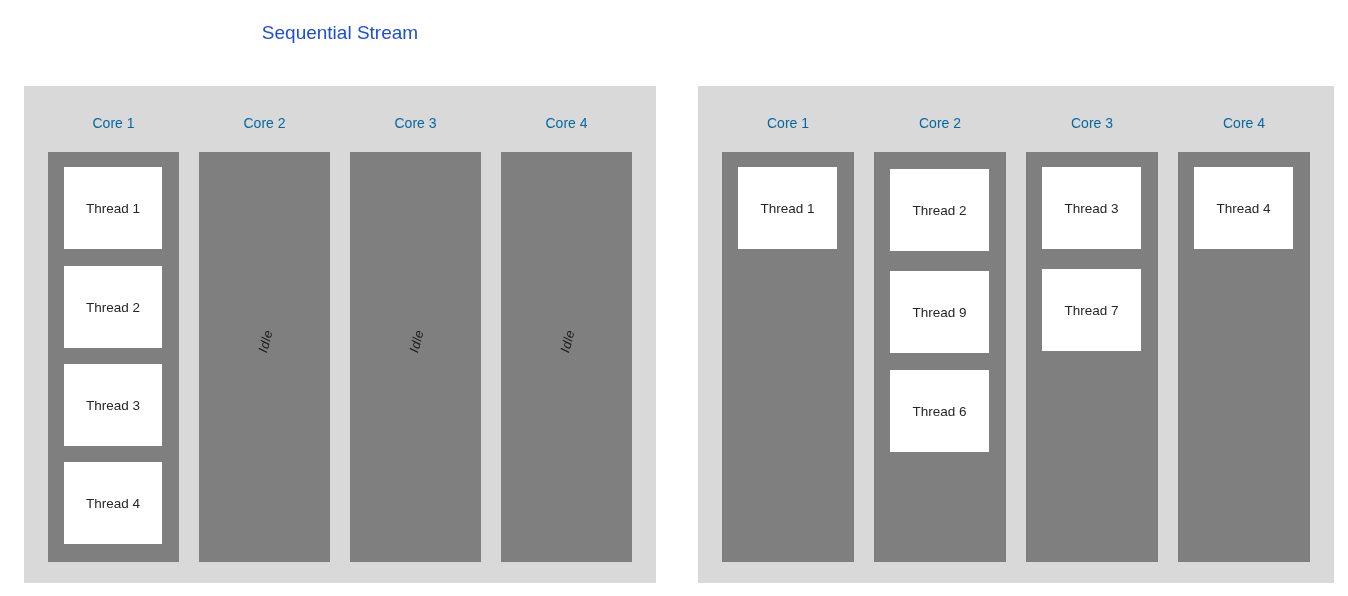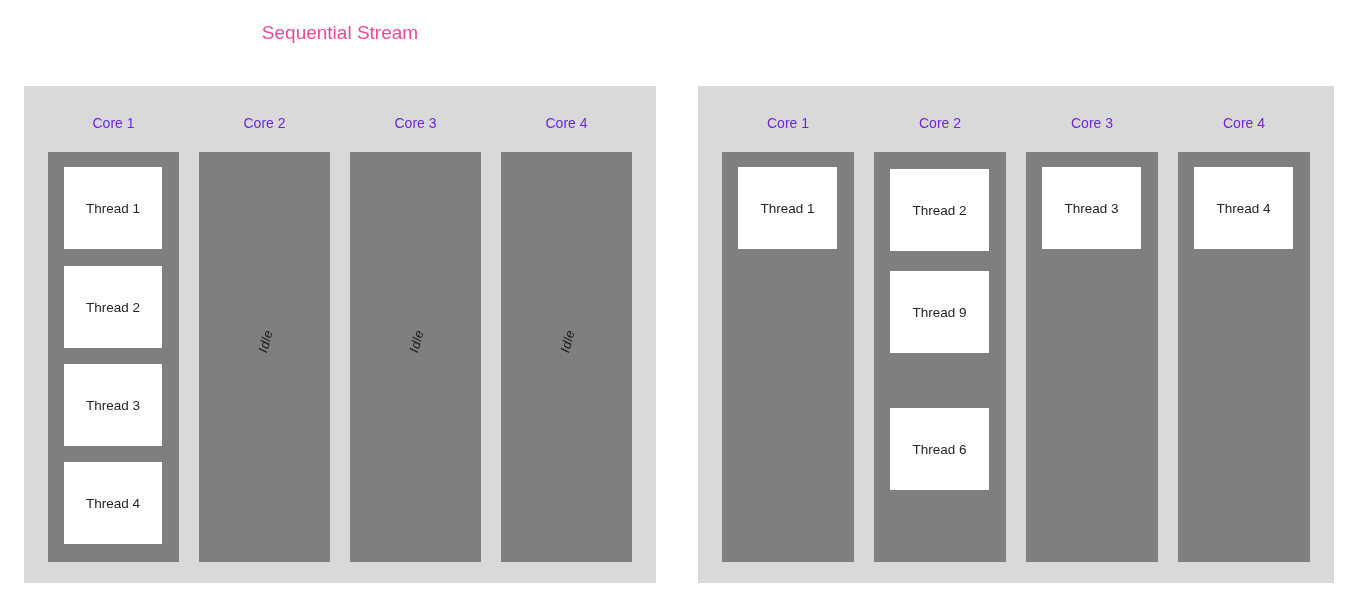--- a/index.html
+++ b/index.html
@@ -15,21 +15,21 @@
     font-family: "Liberation Sans", sans-serif;
     overflow: hidden;
   }
   .panel-title {
     position: absolute;
     top: 19px;
     height: 28px;
     line-height: 28px;
     text-align: center;
     font-size: 19px;
-    color: #ec4899;
+    color: #1d4ed8;
   }
   .panel-title.left  { left: 24px;  width: 632px; }
   .panel-title.right { left: 698px; width: 636px; }
 
   .panel {
     position: absolute;
     top: 86px;
     height: 497px;
     background: #d9d9d9;
   }
@@ -41,21 +41,21 @@
     top: 27px;
     left: 24px;
     right: 24px;
     display: flex;
     gap: 20px;
   }
   .core-label {
     flex: 1;
     text-align: center;
     font-size: 14px;
-    color: #6d28d9;
+    color: #0369a1;
     height: 20px;
     line-height: 20px;
   }
 
   .columns-row {
     position: absolute;
     top: 66px;
     bottom: 21px;
     left: 24px;
     right: 24px;
@@ -85,21 +85,21 @@
   
   .pos-s1 { top: 15px; }
   .pos-s2 { top: 114px; }
   .pos-s3 { top: 212px; }
   .pos-s4 { top: 310px; }
   
   .pos-p1 { top: 15px; }
   .pos-p1b { top: 17px; }
   .pos-p2 { top: 117px; }
   .pos-p2b { top: 119px; }
-  .pos-p3 { top: 218px; margin-top: 38px; }
+  .pos-p3 { top: 218px; }
 
   .idle-wrap {
     position: absolute;
     left: 50%;
     top: 189px;
     transform: translate(-50%, -50%) rotate(-75deg);
   }
   .idle-text {
     font-size: 13px;
     font-style: italic;
@@ -158,20 +158,21 @@
       <div class="core-column">
         <div class="thread-box pos-p1">Thread 1</div>
       </div>
       <div class="core-column">
         <div class="thread-box pos-p1b">Thread 2</div>
         <div class="thread-box pos-p2b">Thread 9</div>
         <div class="thread-box pos-p3">Thread 6</div>
       </div>
       <div class="core-column">
         <div class="thread-box pos-p1">Thread 3</div>
+        <div class="thread-box pos-p2">Thread 7</div>
       </div>
       <div class="core-column">
         <div class="thread-box pos-p1">Thread 4</div>
       </div>
     </div>
   </div>
 
 </div>
 
 </body></html>

